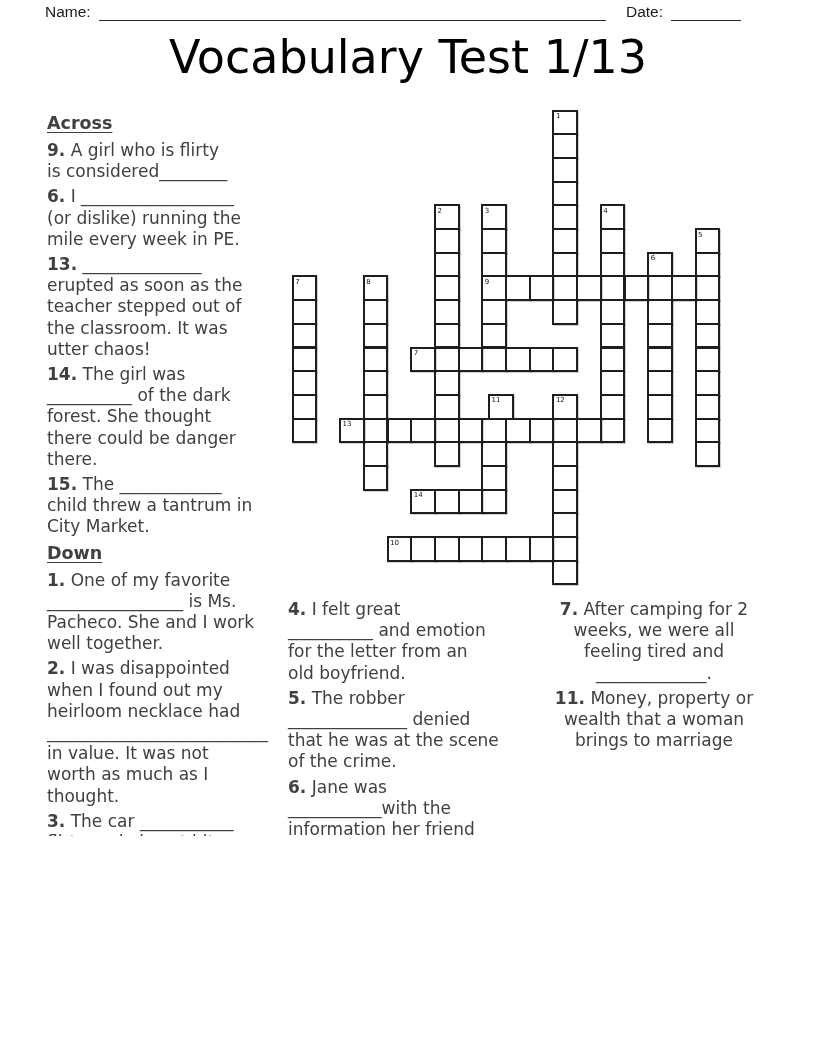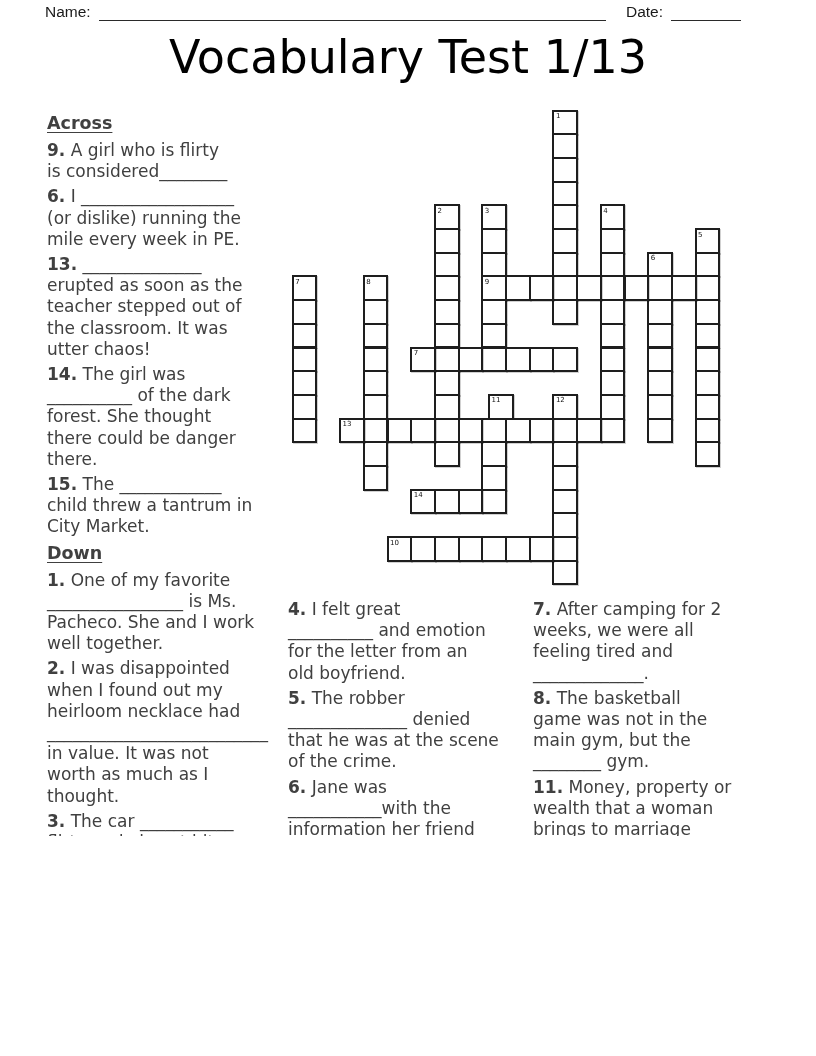--- a/index.html
+++ b/index.html
@@ -18,21 +18,21 @@
   
   #grid{position:absolute;left:0;top:0;width:816px;height:1056px;pointer-events:none;}
   .cell{position:absolute;width:25.7px;height:25.7px;box-sizing:border-box;
         border:2px solid #1e1e1e;background:#fff;pointer-events:auto;
         box-shadow:1px 1px 0 rgba(0,0,0,0.18);}
   .cell-num{position:absolute;left:1.5px;top:0.5px;font-size:7px;line-height:8px;color:#111;}
   
   .clue-col{position:absolute;font-size:17px;line-height:21.2px;color:#404040;}
   #col-left{left:47px;top:112px;width:238px;}
   #col-mid{left:288px;top:599px;width:242px;}
-  #col-right{left:533px;top:599px;width:242px;}
+  #col-right{left:533px;top:599px;width:242px;text-align:center;}
   .section-heading{font-size:17.5px;font-weight:bold;text-decoration:underline;
                    text-underline-offset:3px;margin:0 0 6px 0;line-height:22px;}
   .clue{margin:0 0 4px 0;}
   .clue-num{font-weight:bold;}
   .clue-text{white-space:pre-line;}
 </style>
 </head>
 <body>
 
 <div class="page">
@@ -237,21 +237,17 @@
 information her friend
 gave her. She kept if
 private; no one else
 needed to know about it</span></p>
     </div>
   <div id="col-right" class="clue-col">
       <p class="clue"><b class="clue-num">7.</b> <span class="clue-text">After camping for 2
 weeks, we were all
 feeling tired and
 _____________.</span></p>
-      <p class="clue"><b class="clue-num">8.</b> <span class="clue-text">The basketball
-game was not in the
-main gym, but the
-________ gym.</span></p>
       <p class="clue"><b class="clue-num">11.</b> <span class="clue-text">Money, property or
 wealth that a woman
 brings to marriage</span></p>
     </div>
 </div>
 
 </body></html>

